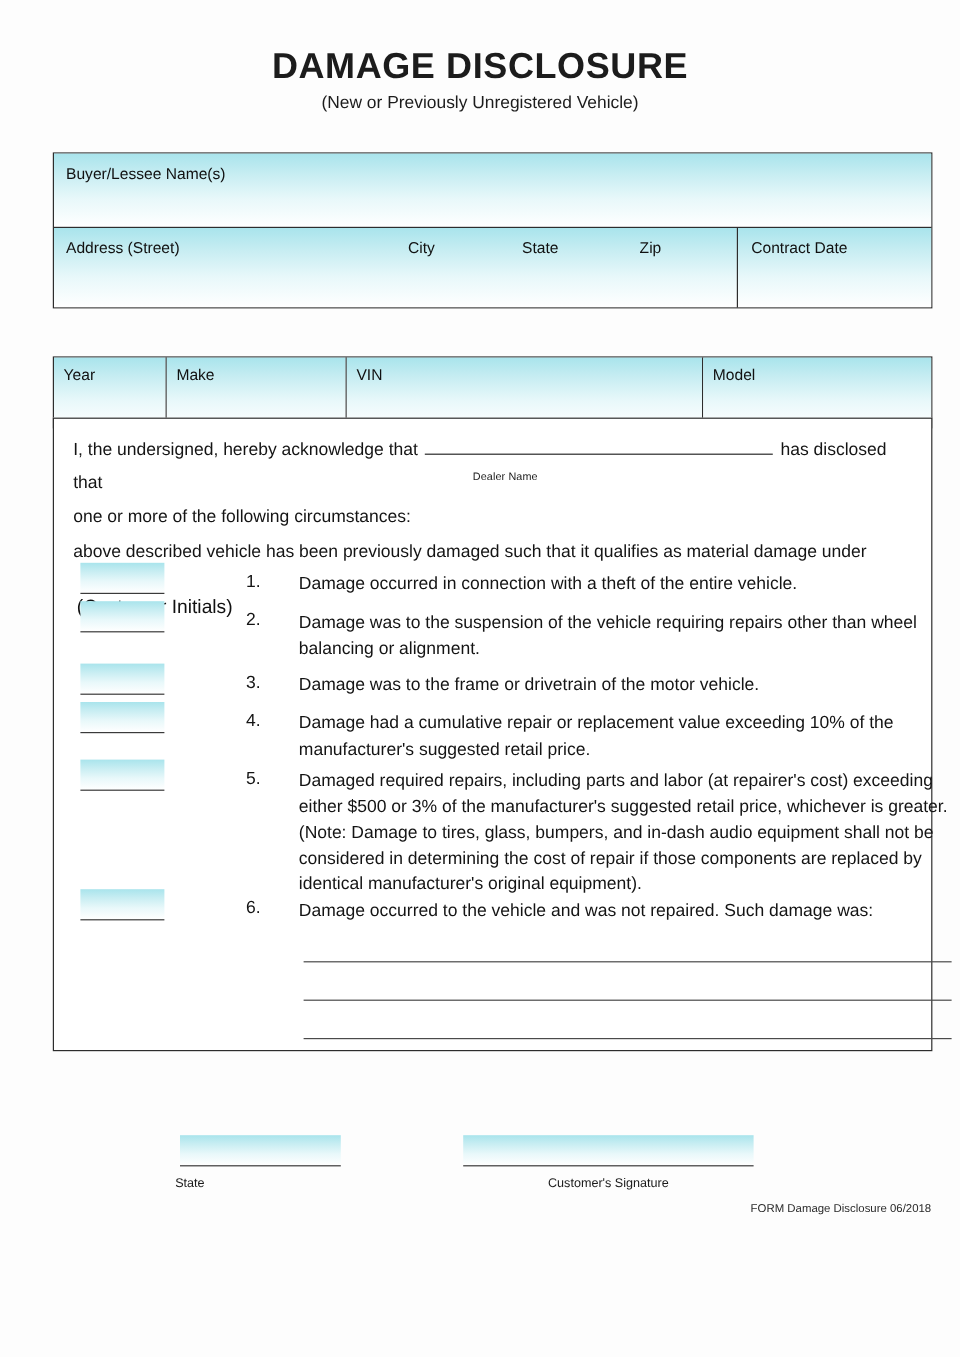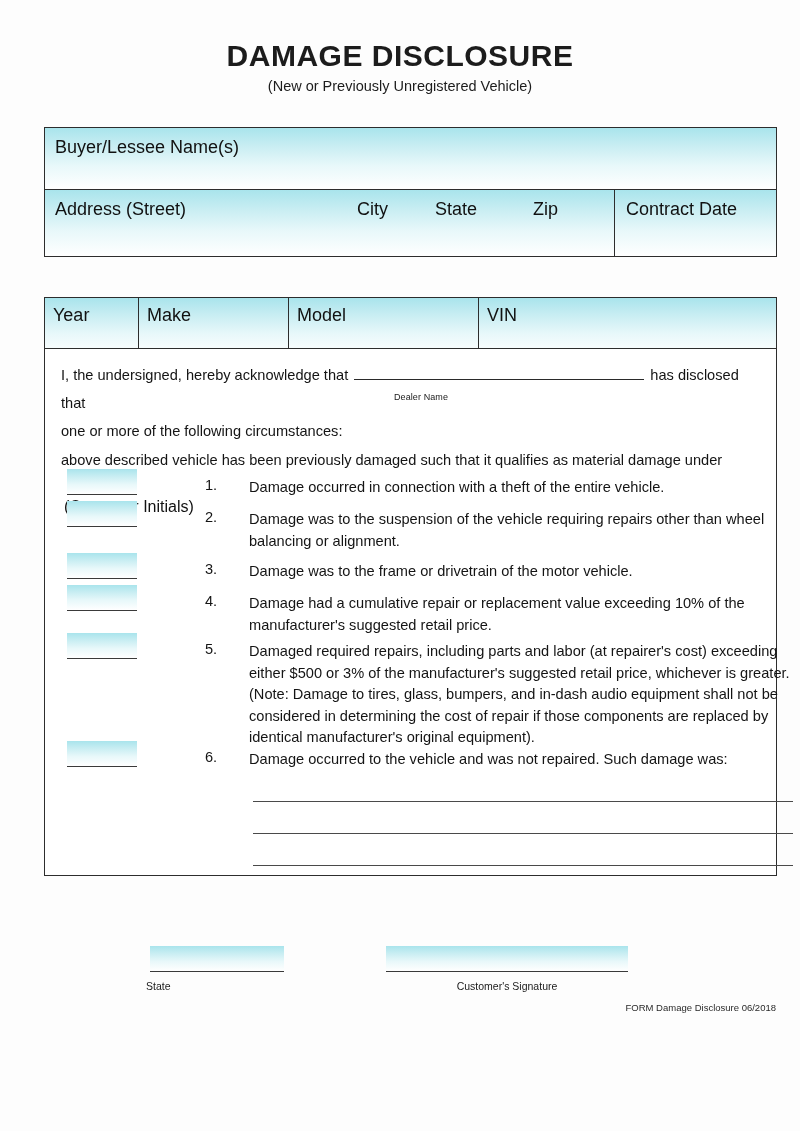--- a/index.html
+++ b/index.html
@@ -86,21 +86,21 @@
   }
   .addr-right {
     position: absolute;
     left: 570px;
     top: 0;
     right: 0;
     bottom: 0;
   }
   .fld-label {
     position: absolute;
-    font-size: 18px;
+    font-size: 13px;
     color: #111;
     white-space: nowrap;
   }
 
   
   .veh-box {
     position: absolute;
     left: 44px;
     top: 274px;
     width: 733px;
@@ -246,42 +246,42 @@
 
   <div class="buyer-box">
 
     <div class="buyer-row grad">
       <span class="fld-label" style="left:10px; top:9px;">Buyer/Lessee Name(s)</span>
     </div>
 
     <div class="addr-row">
       <div class="addr-left grad">
         <span class="fld-label" style="left:10px; top:9px;">Address (Street)</span>
-        <span class="fld-label" style="left:312px; top:9px;">City</span>
+        <span class="fld-label" style="left:295px; top:9px;">City</span>
         <span class="fld-label" style="left:390px; top:9px;">State</span>
         <span class="fld-label" style="left:488px; top:9px;">Zip</span>
       </div>
       <div class="addr-right grad">
         <span class="fld-label" style="left:11px; top:9px;">Contract Date</span>
       </div>
     </div>
   </div>
 
   <div class="veh-box">
     <div class="veh-cell grad" style="width:94px;">
       <span class="fld-label">Year</span>
     </div>
     <div class="veh-cell grad" style="width:150px;">
       <span class="fld-label">Make</span>
     </div>
+    <div class="veh-cell grad" style="flex:1;">
+      <span class="fld-label">VIN</span>
+    </div>
     <div class="veh-cell grad" style="width:190px;">
       <span class="fld-label">Model</span>
-    </div>
-    <div class="veh-cell grad" style="flex:1;">
-      <span class="fld-label">VIN</span>
     </div>
   </div>
 
   <div class="main-box">
 
     <div class="para">
       <span>I, the undersigned, hereby acknowledge that</span>
       <span class="blank-inline"></span>
       <span>has disclosed that</span>
       <div class="dealer-cap">Dealer Name</div>

